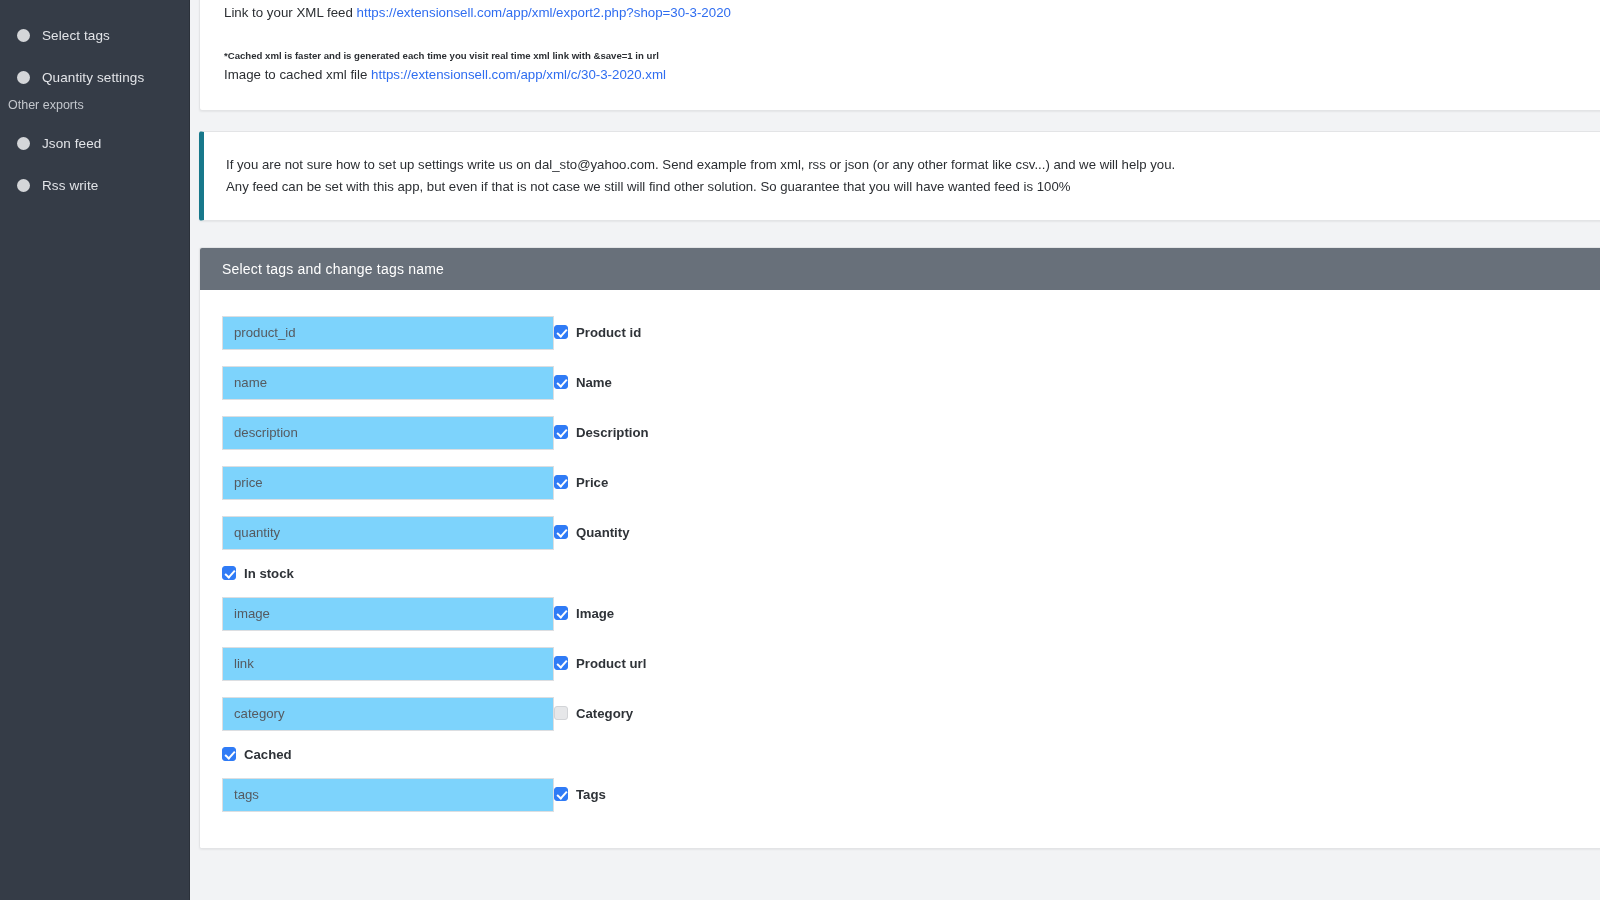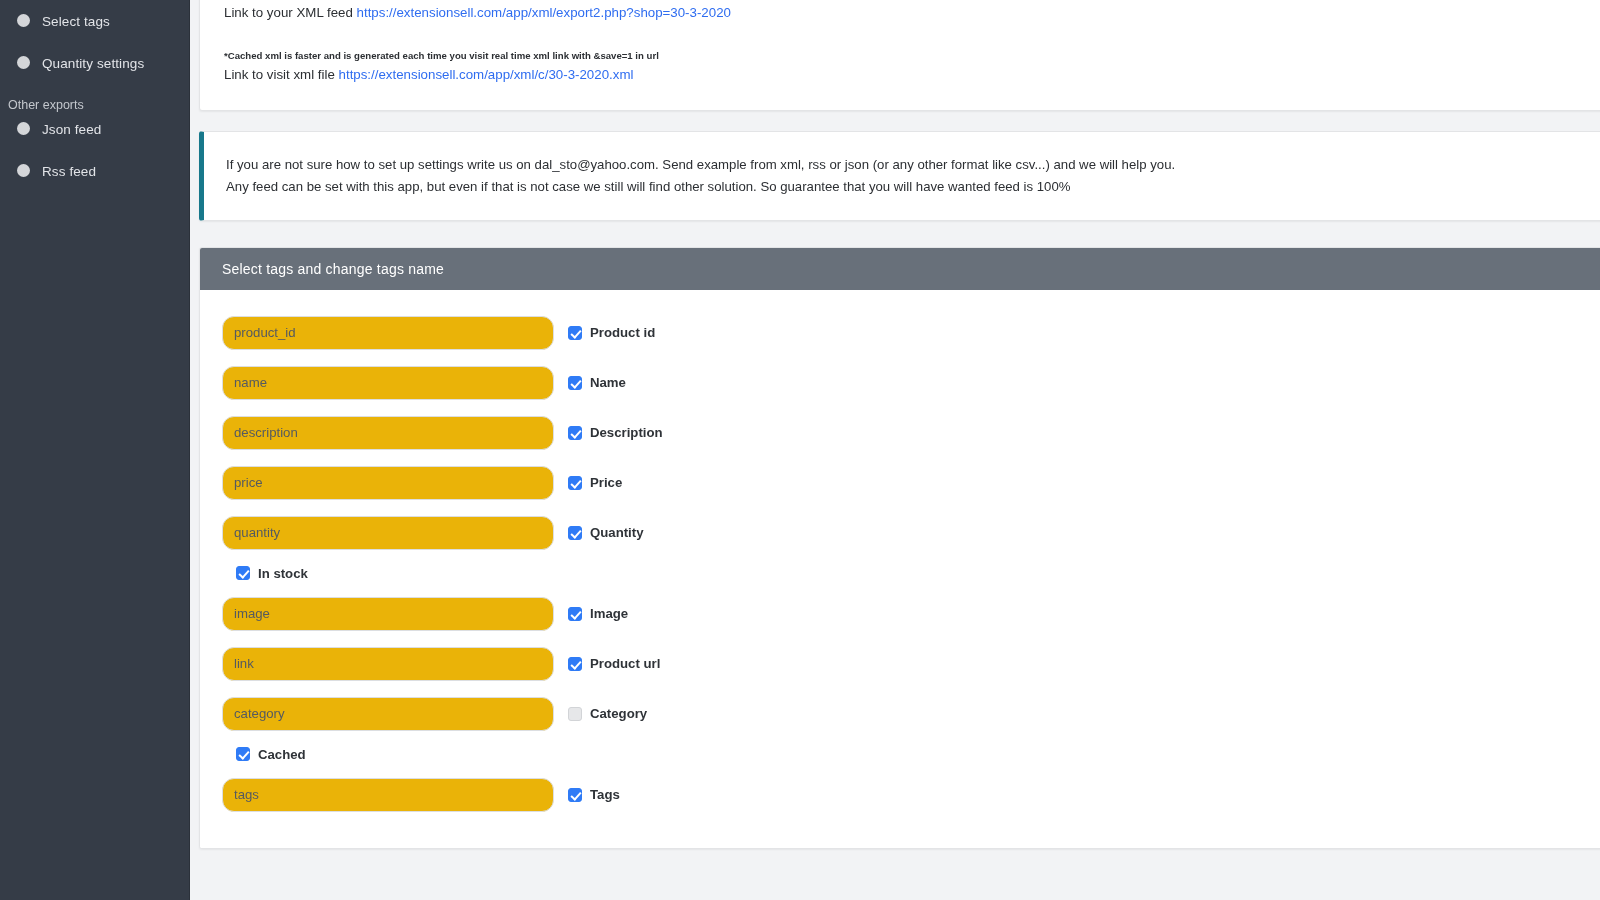--- a/index.html
+++ b/index.html
@@ -25,20 +25,21 @@
     min-width: 190px;
     height: 900px;
     background: #353c47;
     border-right: 1px solid #2b313a;
     padding-top: 14px;
     position: relative;
     z-index: 5;
   }
   .nav-item {
     display: flex;
+    align-items: center;
     height: 42px;
     padding-left: 17px;
     cursor: pointer;
   }
   .nav-bullet {
     width: 13px; height: 13px;
     border-radius: 50%;
     background: #d4d6d9;
     margin-right: 12px;
     flex: 0 0 auto;
@@ -130,34 +131,33 @@
   }
   .tag-row {
     display: flex;
     align-items: center;
     margin-bottom: 16px;
   }
   .tag-input {
     width: 332px;
     height: 34px;
     border: 1px solid #dcdee1;
-    border-radius: 12px;
+    border-radius: 0;
     padding: 0 11px;
     font-size: 13.2px;
     color: #555a60;
     font-family: "Liberation Sans", sans-serif;
-    background: #eab308;
+    background: #7dd3fc;
     outline: none;
   }
   .tag-input::placeholder { color: #6d7278; }
 
   .cb-wrap {
     display: flex;
-    align-items: center;
-    margin-left: 14px;
+    align-items: flex-start;
   }
   .cb {
     width: 14px; height: 14px;
     border-radius: 3px;
     flex: 0 0 auto;
     position: relative;
     cursor: pointer;
     margin-right: 8px;
   }
   .cb.on {
@@ -203,35 +203,35 @@
 
     <div class="nav-group-title">Other exports</div>
 
     <div class="nav-item">
       <span class="nav-bullet"></span>
       <span class="nav-label">Json feed</span>
     </div>
 
     <div class="nav-item">
       <span class="nav-bullet"></span>
-      <span class="nav-label">Rss feed</span>
+      <span class="nav-label">Rss write</span>
     </div>
 
   </nav>
 
   <main class="main">
 
     <section class="card card-links">
       <p class="link-line">
         <span>Link to your XML feed</span>
         <a href="#">https://extensionsell.com/app/xml/export2.php?shop=30-3-2020</a>
       </p>
       <p class="note-line">*Cached xml is faster and is generated each time you visit real time xml link with &amp;save=1 in url</p>
       <p class="link-line">
-        <span>Link to visit xml file</span>
+        <span>Image to cached xml file</span>
         <a href="#">https://extensionsell.com/app/xml/c/30-3-2020.xml</a>
       </p>
     </section>
 
     <section class="card card-info">
       <div class="info-line">If you are not sure how to set up settings write us on dal_sto@yahoo.com. Send example from xml, rss or json (or any other format like csv...) and we will help you.</div>
       <div class="info-line">Any feed can be set with this app, but even if that is not case we still will find other solution. So guarantee that you will have wanted feed is 100%</div>
     </section>
 
     <section class="card card-tags">

